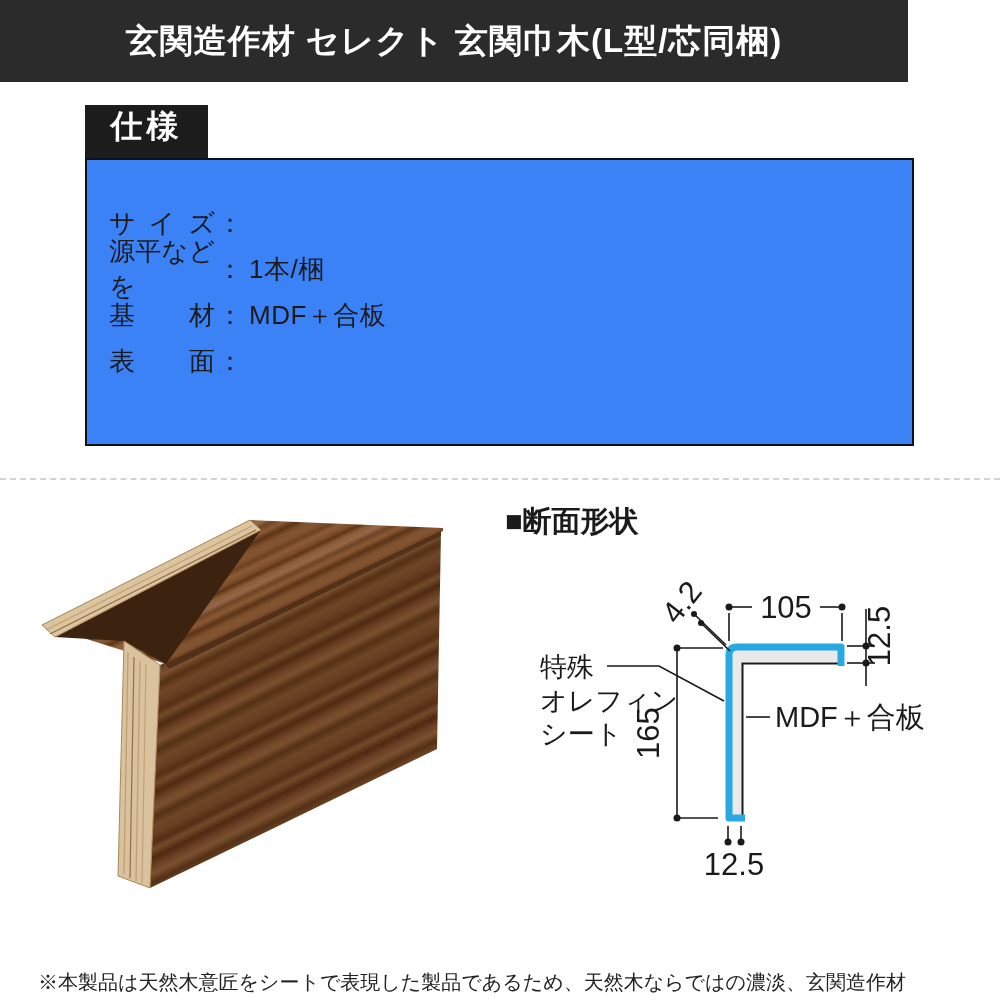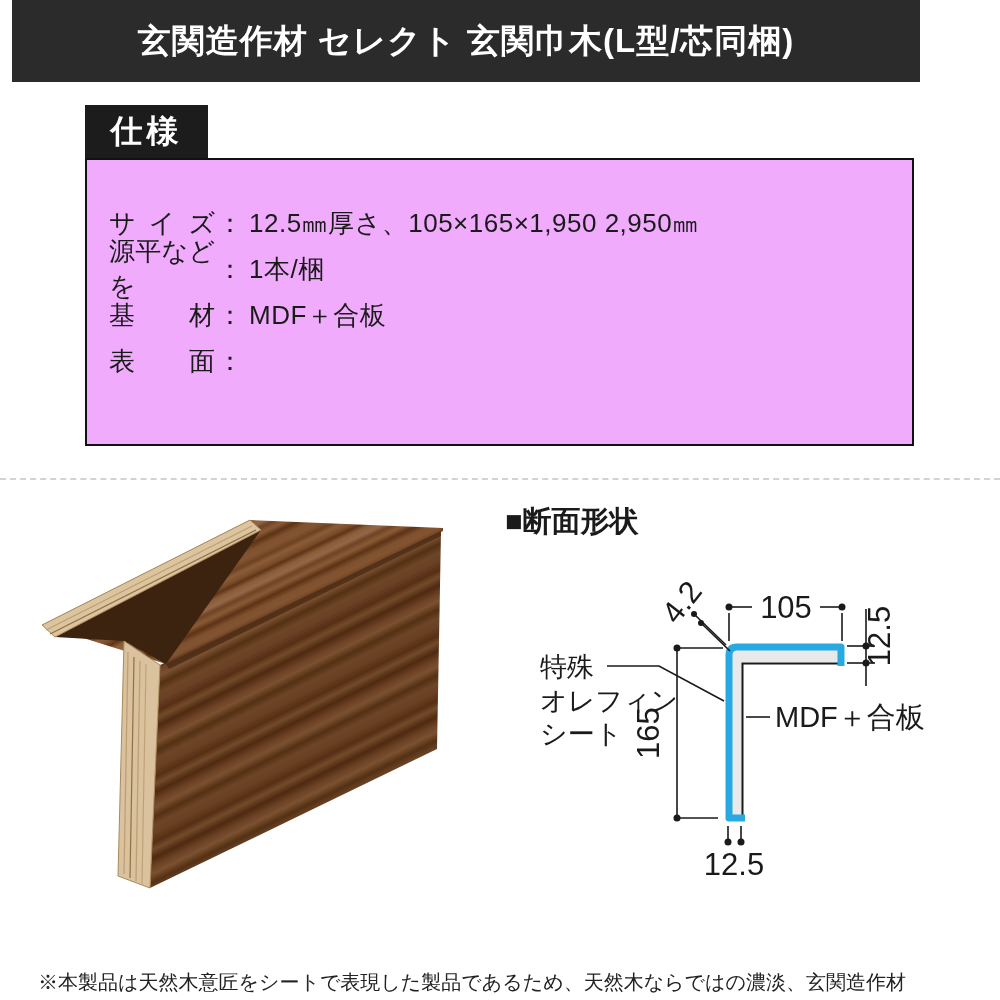--- a/index.html
+++ b/index.html
@@ -3,35 +3,35 @@
 <meta charset="utf-8">
 <style>
   html,body{margin:0;padding:0;}
   body{
     width:1000px;height:1000px;position:relative;background:#ffffff;
     font-family:"Liberation Sans",sans-serif;overflow:hidden;
     -webkit-font-smoothing:antialiased;
   }
   
   .banner{
-    position:absolute;left:12px;top:0;width:908px;height:82px;
+    position:absolute;left:0;top:0;width:908px;height:82px;
     background:#2b2b2b;display:flex;align-items:center;justify-content:center;
   }
   .banner span{
     color:#ffffff;font-size:33px;font-weight:bold;letter-spacing:1px;
   }
   
   .spec-tab{
     position:absolute;left:85px;top:105px;width:123px;height:53px;
-    background:#1c1c1c;display:flex;align-items:center;justify-content:center;z-index:2;
+    background:#1c1c1c;display:flex;align-items:flex-start;justify-content:center;z-index:2;
   }
   .spec-tab span{color:#ffffff;font-size:32px;font-weight:bold;letter-spacing:4px;}
   .spec-box{
     position:absolute;left:85px;top:158px;width:829px;height:288px;
-    border:2px solid #111111;background:#f0abfc;box-sizing:border-box;
+    border:2px solid #111111;background:#3b82f6;box-sizing:border-box;
     padding:40px 0 0 22px;
   }
   .spec-row{height:46px;display:flex;align-items:center;color:#1a1a1a;font-size:26px;}
   .spec-label{
     display:inline-block;width:106px;text-align:justify;text-align-last:justify;
   }
   .spec-colon{margin:0 6px 0 2px;}
   .spec-value{letter-spacing:0.5px;}
   
   .divider{
@@ -59,21 +59,20 @@
   <span>玄関造作材 セレクト 玄関巾木(L型/芯同梱)</span>
 </div>
 
 <div class="spec-tab">
   <span>仕様</span>
 </div>
 <div class="spec-box">
   <div class="spec-row">
     <span class="spec-label">サイズ</span>
       <span class="spec-colon">：</span>
-      <span class="spec-value">12.5㎜厚さ、105×165×1,950 2,950㎜</span>
   </div>
   <div class="spec-row">
     <span class="spec-label">源平などを</span>
       <span class="spec-colon">：</span>
       <span class="spec-value">1本/梱</span>
   </div>
   <div class="spec-row">
     <span class="spec-label">基材</span>
       <span class="spec-colon">：</span>
       <span class="spec-value">MDF＋合板</span>

